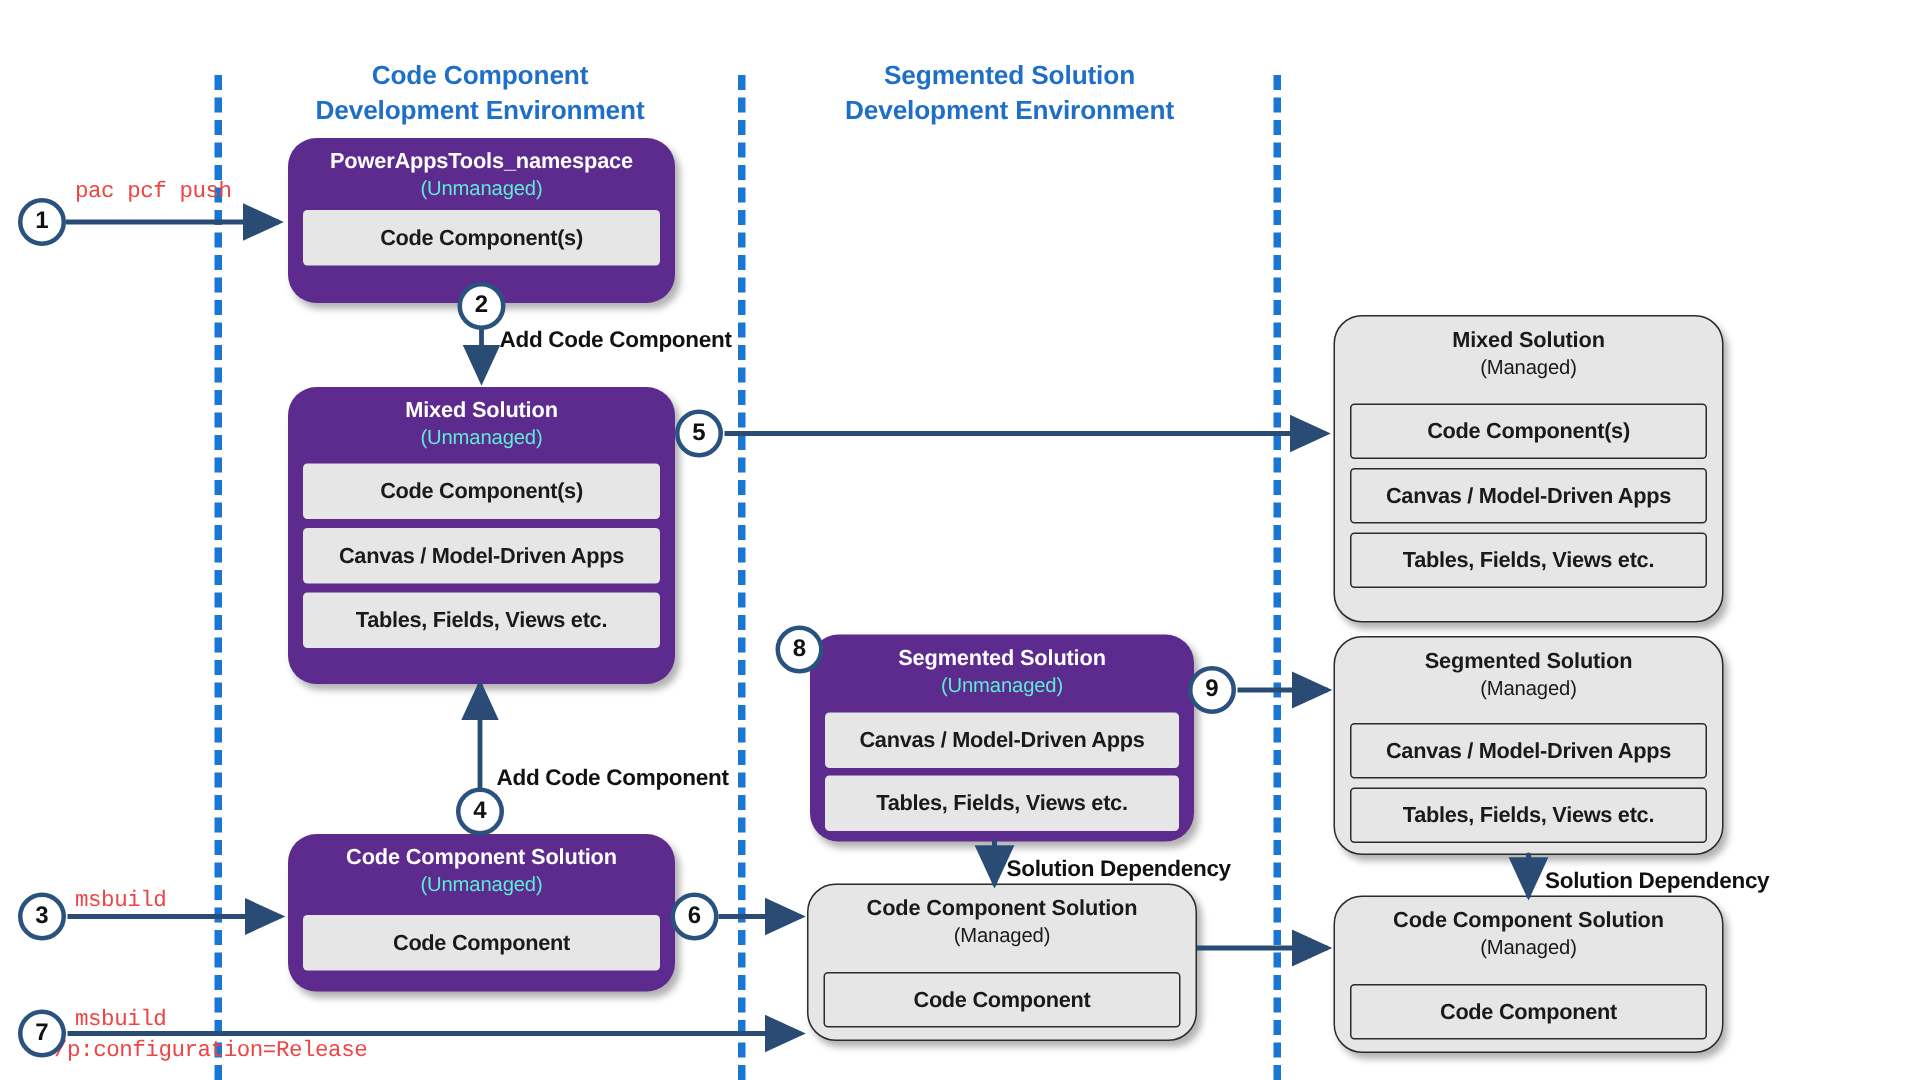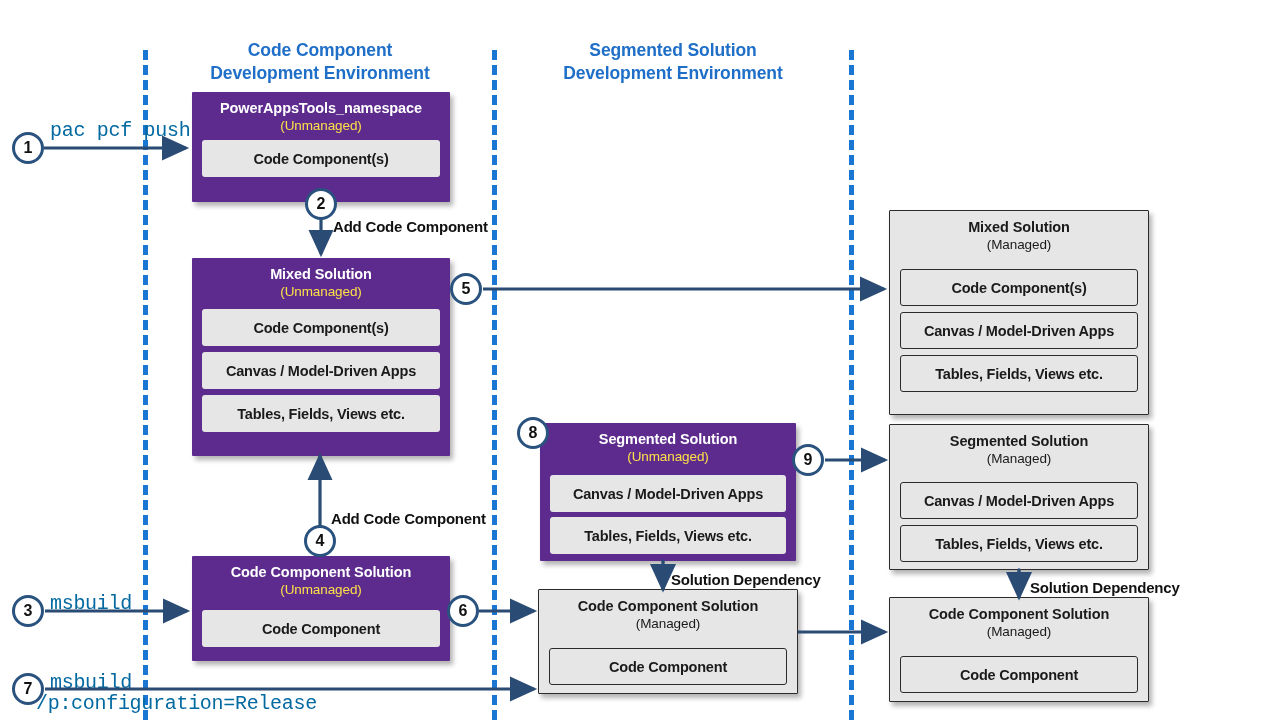--- a/index.html
+++ b/index.html
@@ -18,34 +18,34 @@
 
   
   .lane-title{
     position:absolute;text-align:center;color:#1F6FC8;
     font-size:17.5px;font-weight:bold;line-height:23px;
     letter-spacing:-0.1px;
   }
 
   
   .sol{
-    position:absolute;border-radius:1px;box-sizing:border-box;
+    position:absolute;border-radius:19px;box-sizing:border-box;
     box-shadow:3px 4px 5px rgba(0,0,0,0.30);
   }
   .sol.purple{background:#5D2B8E;}
   .sol.grey{background:#E6E6E6;border:1px solid #2b2b2b;}
 
   .sol-title{
     text-align:center;font-weight:bold;font-size:14.5px;
     line-height:18px;padding-top:7px;letter-spacing:-0.1px;
   }
   .sol.purple .sol-title{color:#ffffff;}
   .sol.grey  .sol-title{color:#1a1a1a;}
   .sol-sub{display:block;font-weight:normal;font-size:13.5px;line-height:17px;}
-  .sol.purple .sol-sub{color:#fde047;}
+  .sol.purple .sol-sub{color:#5eead4;}
 
   .item{
     position:absolute;left:10px;right:10px;
     background:#E6E6E6;border-radius:3px;
     display:flex;align-items:center;justify-content:center;
     font-size:14.5px;font-weight:bold;color:#1a1a1a;
     letter-spacing:-0.2px;
   }
   .sol.grey .item{border:1px solid #2b2b2b;background:#E6E6E6;}
 
@@ -54,21 +54,21 @@
     position:absolute;width:32px;height:32px;border-radius:50%;
     background:#ffffff;border:3px solid #2A527E;
     display:flex;align-items:center;justify-content:center;
     font-size:16px;font-weight:bold;color:#111;
     box-sizing:border-box;z-index:40;
   }
 
   
   .cmd{
     position:absolute;font-family:"Liberation Mono", monospace;
-    font-size:20px;color:#0369a1;white-space:pre;letter-spacing:-0.3px;
+    font-size:15px;color:#ef4444;white-space:pre;letter-spacing:-0.3px;
   }
   .conn-label{
     position:absolute;font-size:15px;font-weight:bold;color:#111;
     white-space:nowrap;letter-spacing:-0.2px;
   }
 
   svg.wires{position:absolute;left:0;top:0;width:1280px;height:720px;
             pointer-events:none;z-index:20;}
 </style>
 </head>

